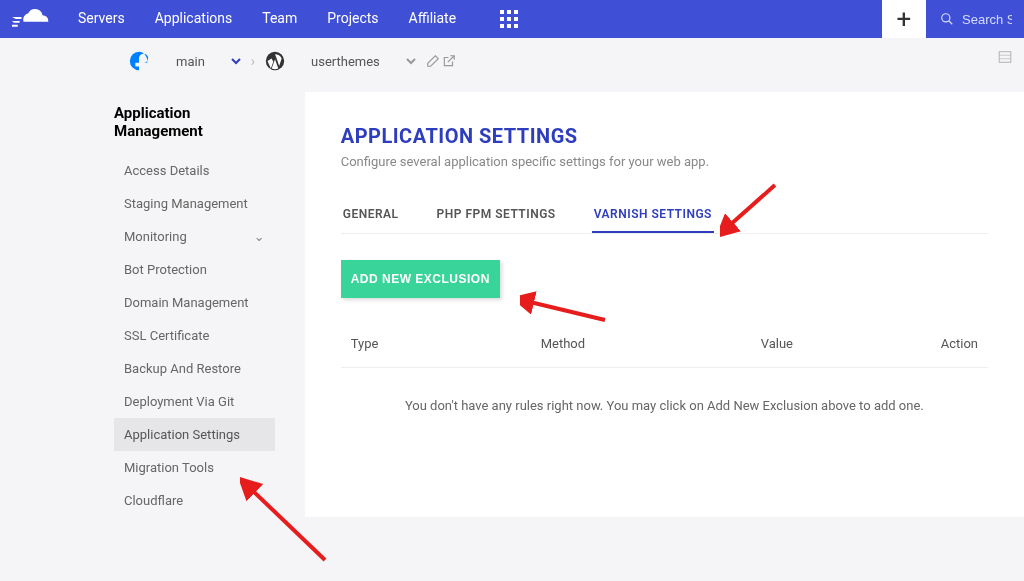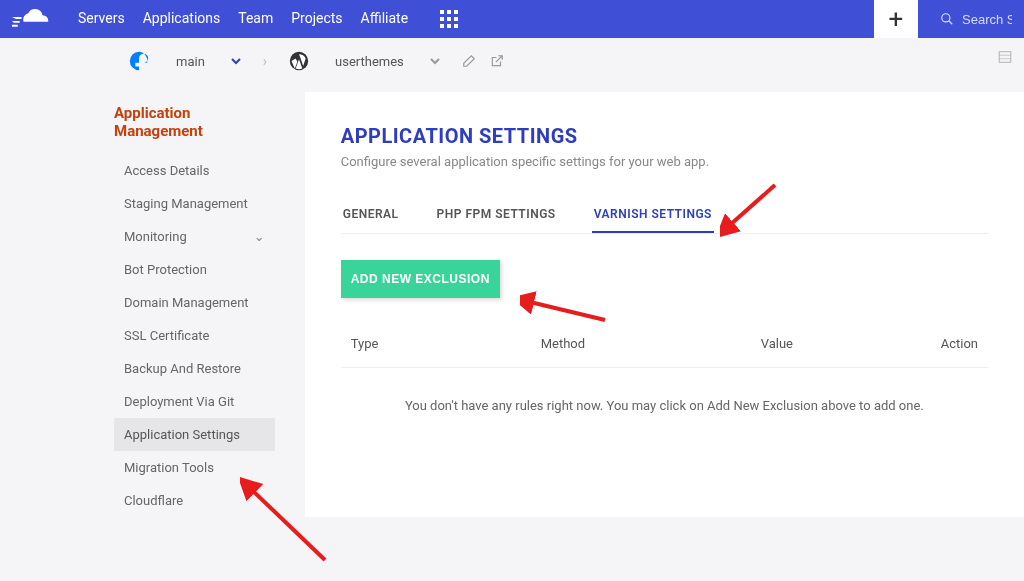--- a/index.html
+++ b/index.html
@@ -1,40 +1,40 @@
 <!DOCTYPE html>
 <html><head>
   <meta charset="utf-8">
   <style>
     * { margin: 0; padding: 0; box-sizing: border-box; }
     body { font-family: -apple-system, BlinkMacSystemFont, "Segoe UI", Roboto, sans-serif; background: #f5f5f7; width: 1024px; height: 581px; overflow: hidden; }
     
     .topbar { background: #3f4fd6; height: 38px; display: flex; align-items: center; padding: 0 12px; color: #fff; }
     .logo { width: 42px; height: 24px; margin-right: 24px; }
-    .topnav { display: flex; gap: 18px; flex: 1; }
+    .topnav { display: flex; gap: 30px; flex: 1; }
     .topnav-item { color: #fff; font-size: 14px; cursor: pointer; }
     .apps-icon { width: 18px; height: 18px; margin-left: 14px; }
     .refer { display: flex; align-items: center; gap: 8px; font-size: 13px; font-weight: 600; margin-right: 16px; }
     .heart-badge { width: 22px; height: 22px; background: #ff3b5c; border-radius: 50%; display: flex; align-items: center; justify-content: center; }
     .plus-btn { width: 44px; height: 38px; background: #fff; display: flex; align-items: center; justify-content: center; font-size: 26px; color: #333; cursor: pointer; }
-    .search { display: flex; align-items: center; gap: 8px; padding-left: 22px; color: #d6dbff; font-size: 13px; }
+    .search { display: flex; align-items: center; gap: 8px; padding-left: 14px; color: #d6dbff; font-size: 13px; }
     .search input { background: transparent; border: none; color: #fff; font-size: 13px; width: 50px; }
     .search input::placeholder { color: #d6dbff; }
     
-    .breadcrumb { display: flex; align-items: center; gap: 14px; padding: 8px 8px 8px 120px; background: #f5f5f7; }
+    .breadcrumb { display: flex; align-items: center; gap: 2px; padding: 8px 8px 8px 120px; background: #f5f5f7; }
     .bc-item { display: flex; align-items: center; gap: 10px; font-size: 13px; color: #555; }
     .bc-dropdown { position: relative; padding: 4px 8px; display: flex; align-items: center; gap: 26px; }
     .chevron { color: #bbb; font-size: 14px; }
     .do-icon { width: 22px; height: 22px; }
     .wp-icon { width: 20px; height: 20px; }
     .list-icon { position: absolute; right: 6px; top: 50px; }
     
     .page-body { display: flex; gap: 30px; padding-left: 114px; }
     .sidebar { width: 196px; padding-top: 20px; }
-    .sidebar-title { font-size: 15px; font-weight: 700; color: #c2410c; margin-bottom: 14px; }
+    .sidebar-title { font-size: 15px; font-weight: 700; color: #000000; margin-bottom: 14px; }
     .sidebar-item { font-size: 13px; color: #666; padding: 9px 10px; cursor: pointer; display: flex; justify-content: space-between; align-items: center; }
     .sidebar-item.active { background: #e6e6e8; color: #555; }
     .chev-down { color: #888; }
     
     .main-card { flex: 1; background: #fff; margin-top: 8px; padding: 32px 36px; min-height: 420px; }
     .main-title { font-size: 20px; font-weight: 700; color: #2e3dbd; letter-spacing: 0.5px; }
     .main-sub { font-size: 13px; color: #888; margin-top: 6px; margin-bottom: 28px; }
     .tabs { display: flex; gap: 34px; border-bottom: 1px solid #eee; }
     .tab { font-size: 12px; font-weight: 600; color: #555; padding: 10px 2px; letter-spacing: 0.5px; cursor: pointer; border-bottom: 2px solid transparent; }
     .tab.active { color: #2e3dbd; border-bottom-color: #2e3dbd; }

